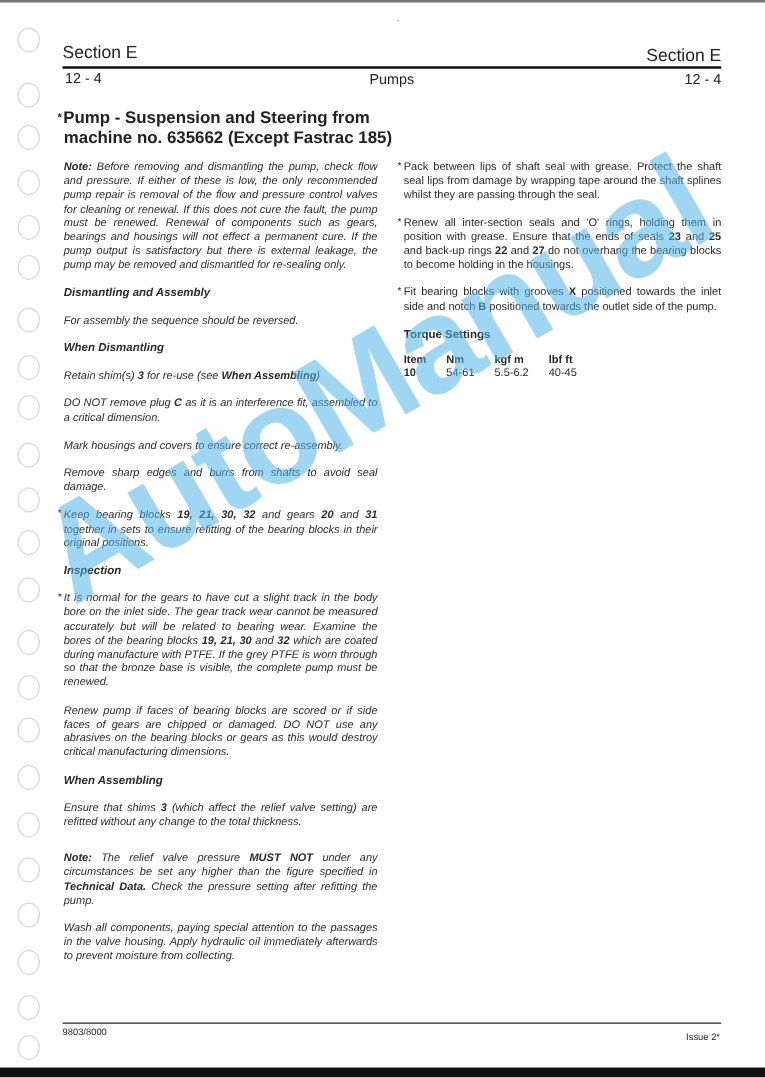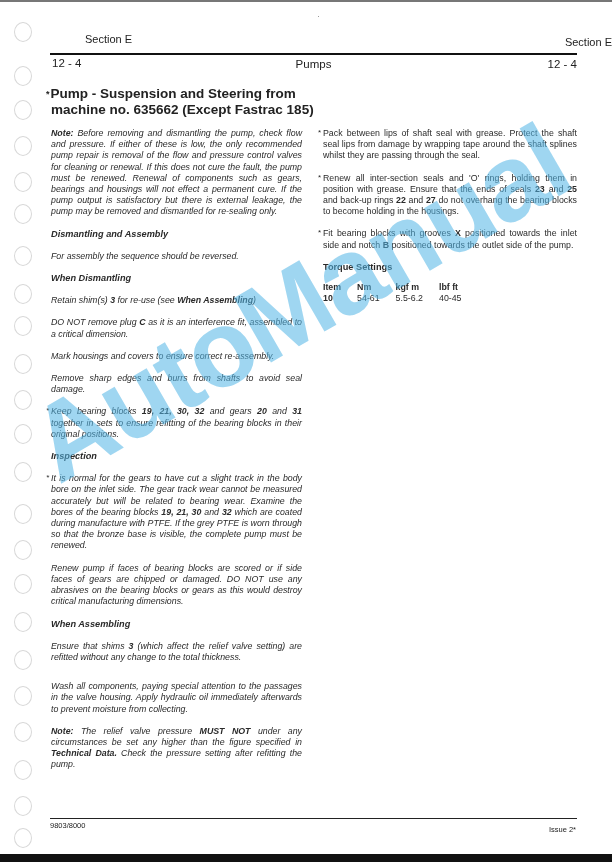--- a/index.html
+++ b/index.html
@@ -3,21 +3,21 @@
 <meta charset="utf-8">
 <style>
   html, body { margin:0; padding:0; }
   body {
     width:612px; height:862px; background:#ffffff; position:relative; overflow:hidden;
     font-family:"Liberation Sans", sans-serif; color:#222;
   }
   .topbar { position:absolute; left:0; top:0; width:612px; height:2px; background:#777; }
   .bottombar { position:absolute; left:0; top:854px; width:612px; height:8px; background:#111; }
   .hole { position:absolute; left:14px; width:16px; height:18px; border:1px solid #d8d8d8; border-radius:50%; }
-  .header-row { position:absolute; left:50px; width:527px; top:33px; height:20px; font-size:11px;margin-left:35px; }
+  .header-row { position:absolute; left:50px; width:527px; top:33px; height:20px; font-size:14px; }
   .header-row .l { position:absolute; left:0; top:0; }
   .header-row .c { position:absolute; left:0; right:0; text-align:center; font-weight:bold; top:0; }
   .header-row .r { position:absolute; right:0; top:3px; }
   .rule-top { position:absolute; left:50px; top:53px; width:527px; height:2px; background:#111; }
   .sub-row { position:absolute; left:50px; width:527px; top:57px; font-size:11.5px; }
   .sub-row .l { position:absolute; left:2px; top:0; }
   .sub-row .c { position:absolute; left:0; right:0; text-align:center; top:1px; }
   .sub-row .r { position:absolute; right:0; top:1px; }
   .title { position:absolute; left:46px; top:86px; font-size:13.5px; font-weight:bold; line-height:16px; color:#222; }
   .title .star { font-size:9px; vertical-align:top; margin-right:1px; }
@@ -93,22 +93,22 @@
   <p><span>Retain shim(s) </span><b>3</b><span> for re-use (see </span><b>When Assembling</b><span>)</span></p>
   <p><span>DO NOT remove plug </span><b>C</b><span> as it is an interference fit, assembled to a critical dimension.</span></p>
   <p>Mark housings and covers to ensure correct re-assembly.</p>
   <p>Remove sharp edges and burrs from shafts to avoid seal damage.</p>
   <p class="bullet"><span class="mark">*</span><span>Keep bearing blocks </span><b>19, 21, 30, 32</b><span> and gears </span><b>20</b><span> and </span><b>31</b><span> together in sets to ensure refitting of the bearing blocks in their original positions.</span></p>
   <h4>Inspection</h4>
   <p class="bullet"><span class="mark">*</span><span>It is normal for the gears to have cut a slight track in the body bore on the inlet side. The gear track wear cannot be measured accurately but will be related to bearing wear. Examine the bores of the bearing blocks </span><b>19, 21, 30</b><span> and </span><b>32</b><span> which are coated during manufacture with PTFE. If the grey PTFE is worn through so that the bronze base is visible, the complete pump must be renewed.</span></p>
   <p>Renew pump if faces of bearing blocks are scored or if side faces of gears are chipped or damaged. DO NOT use any abrasives on the bearing blocks or gears as this would destroy critical manufacturing dimensions.</p>
   <h4>When Assembling</h4>
   <p style="margin-bottom:18px"><span>Ensure that shims </span><b>3</b><span> (which affect the relief valve setting) are refitted without any change to the total thickness.</span></p>
+  <p><b>Note:</b><span> The relief valve pressure </span><b>MUST NOT</b><span> under any circumstances be set any higher than the figure specified in </span><b>Technical Data.</b><span> Check the pressure setting after refitting the pump.</span></p>
   <p>Wash all components, paying special attention to the passages in the valve housing. Apply hydraulic oil immediately afterwards to prevent moisture from collecting.</p>
-  <p><b>Note:</b><span> The relief valve pressure </span><b>MUST NOT</b><span> under any circumstances be set any higher than the figure specified in </span><b>Technical Data.</b><span> Check the pressure setting after refitting the pump.</span></p>
 </div>
 
 <div class="col" style="left:323px; top:128px; width:254px;">
   <p class="bullet"><span class="mark">*</span><span>Pack between lips of shaft seal with grease. Protect the shaft seal lips from damage by wrapping tape around the shaft splines whilst they are passing through the seal.</span></p>
   <p class="bullet"><span class="mark">*</span><span>Renew all inter-section seals and 'O' rings, holding them in position with grease. Ensure that the ends of seals </span><b>23</b><span> and </span><b>25</b><span> and back-up rings </span><b>22</b><span> and </span><b>27</b><span> do not overhang the bearing blocks to become holding in the housings.</span></p>
   <p class="bullet"><span class="mark">*</span><span>Fit bearing blocks with grooves </span><b>X</b><span> positioned towards the inlet side and notch </span><b>B</b><span> positioned towards the outlet side of the pump.</span></p>
   <h4>Torque Settings</h4>
   <table class="torque">
     <tbody>
         <tr>

